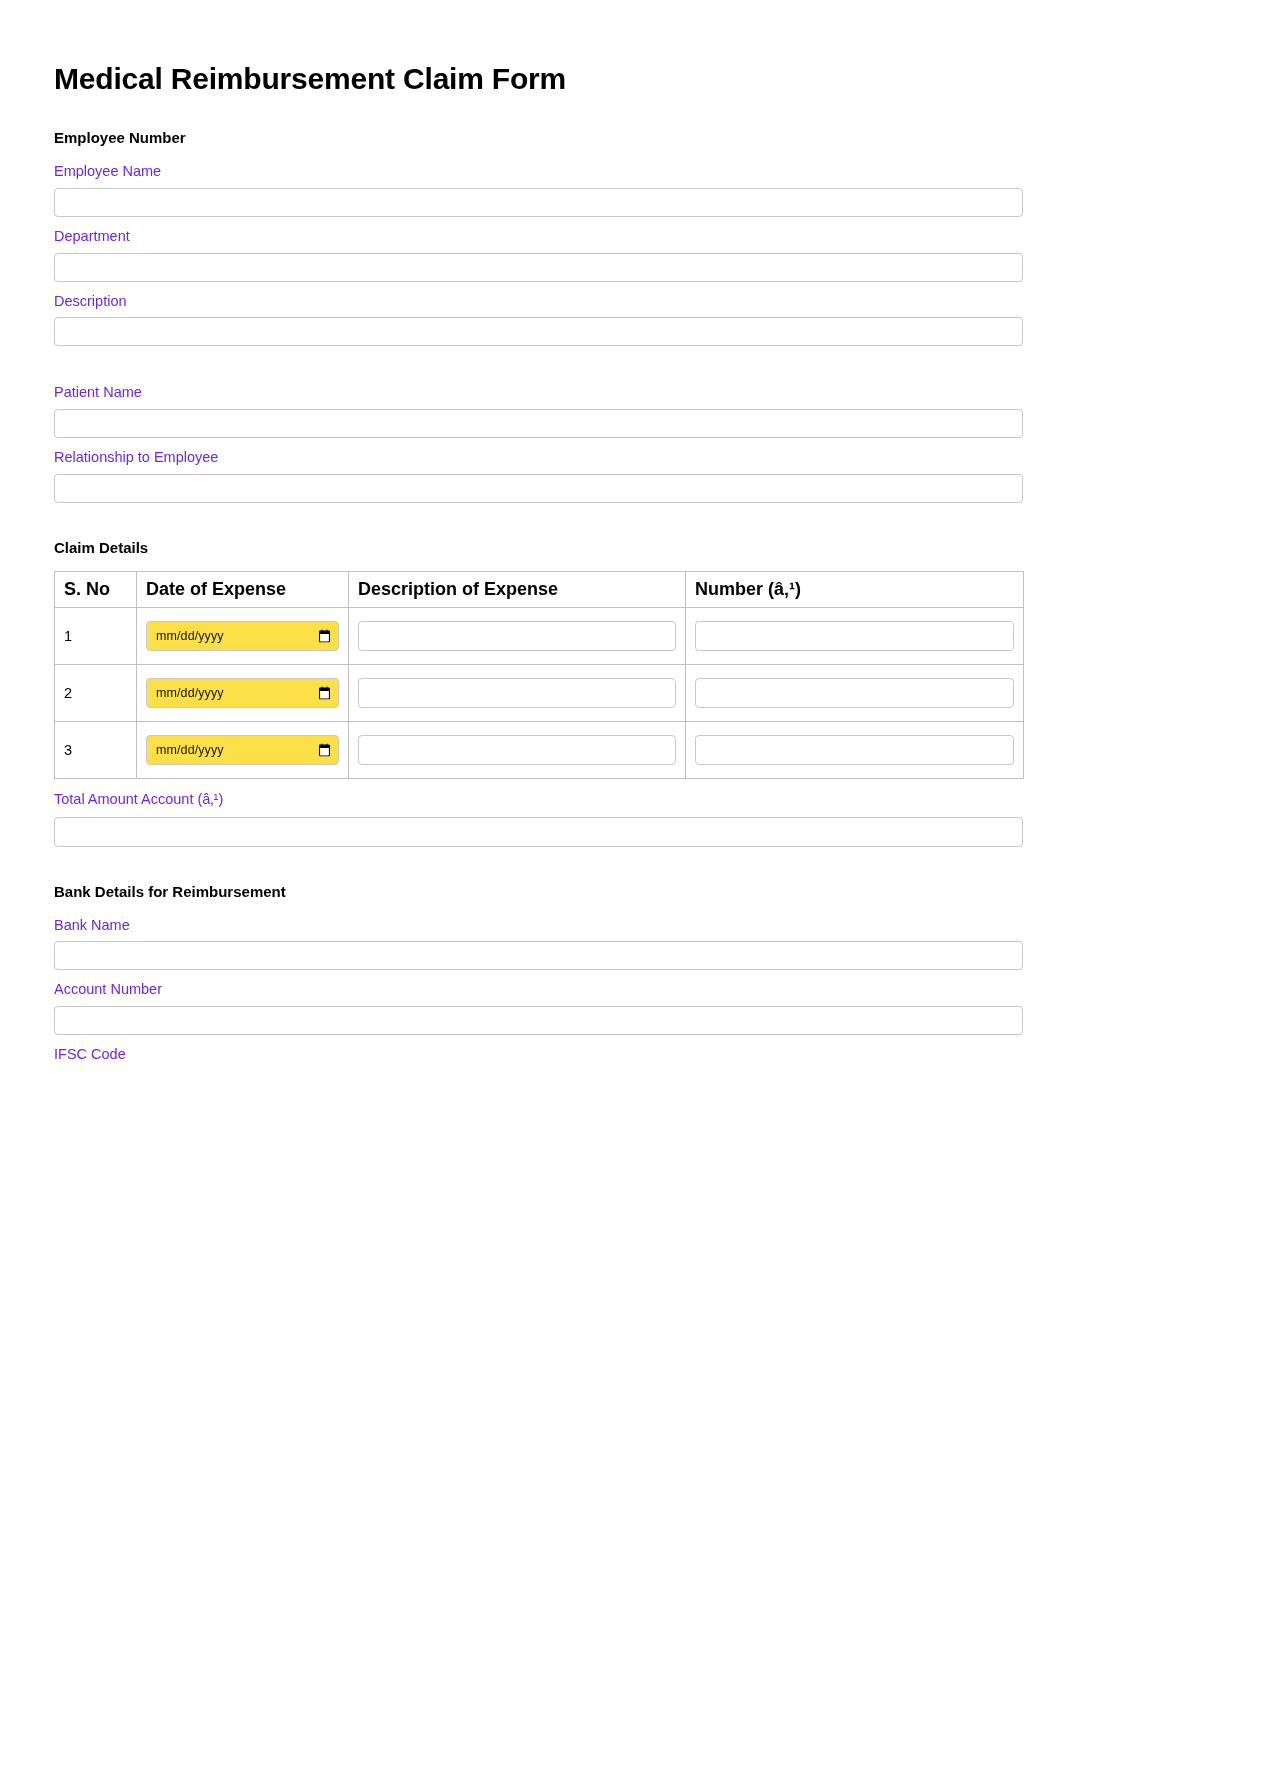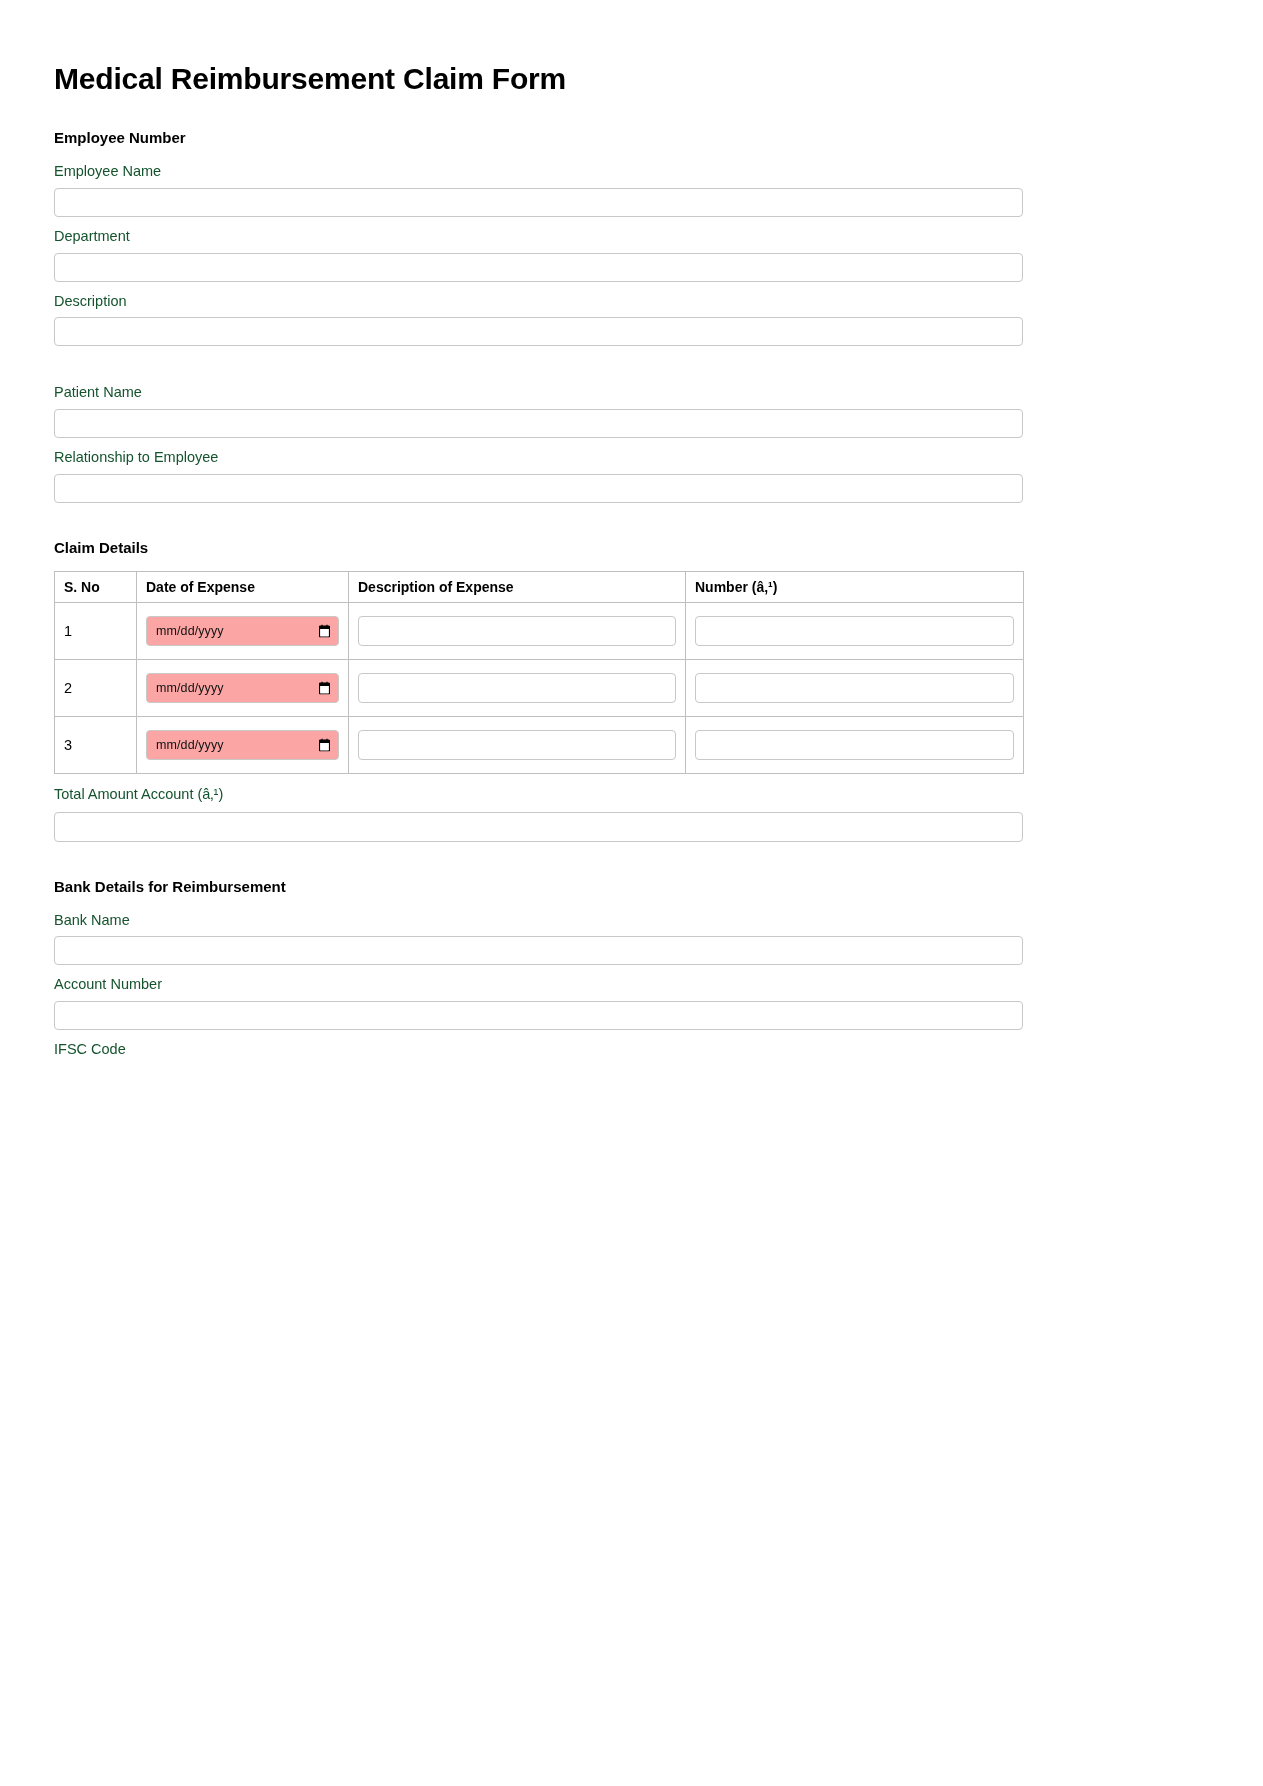--- a/index.html
+++ b/index.html
@@ -49,21 +49,21 @@
   .section.sec-patient  { margin-bottom: 36px; }
   .section.sec-claim    { margin-bottom: 36px; }
   .field {
     margin-bottom: 9px;
   }
   .field-label {
     display: block;
     font-size: 14.5px;
     line-height: 1.5;
     margin-bottom: 5px;
-    color: #14532d;
+    color: #6d28d9;
   }
   .text-input {
     display: block;
     width: 100%;
     height: 29px;
     box-sizing: border-box;
     border: 1px solid #c8c8c8;
     border-radius: 4px;
     background: #ffffff;
     font-family: "Liberation Sans", sans-serif;
@@ -80,21 +80,21 @@
     margin-bottom: 10px;
   }
   table.claim-table th,
   table.claim-table td {
     border: 1px solid #bfbfbf;
     padding: 0;
     vertical-align: middle;
   }
   table.claim-table th {
     text-align: left;
-    font-size: 14px;
+    font-size: 18px;
     font-weight: bold;
     padding: 7px 9px;
     background: #ffffff;
   }
   table.claim-table td {
     padding: 9px;
     height: 38px;
   }
   .col-sno   { width: 82px; }
   .col-date  { width: 212px; }
@@ -105,21 +105,21 @@
     padding-left: 12px;
   }
   .date-input-wrap {
     position: relative;
     display: block;
     width: 100%;
     height: 30px;
     box-sizing: border-box;
     border: 1px solid #c8c8c8;
     border-radius: 4px;
-    background: #fca5a5;
+    background: #fde047;
   }
   .date-placeholder {
     position: absolute;
     left: 9px;
     top: 50%;
     transform: translateY(-50%);
     font-size: 12.5px;
     letter-spacing: 0.1px;
     color: #111;
     white-space: nowrap;

